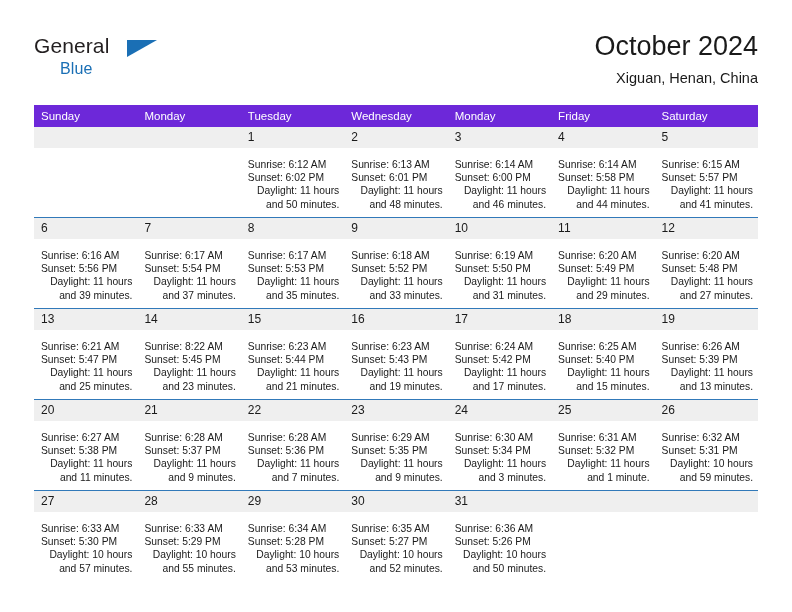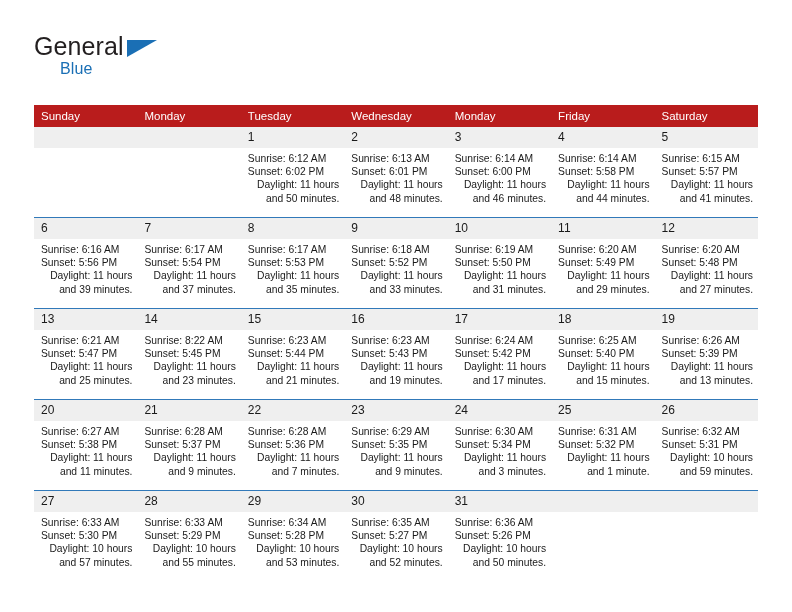--- a/index.html
+++ b/index.html
@@ -33,21 +33,21 @@
     position: absolute;
     left: 0;
     top: 2px;
     width: 130px;
     height: 56px;
   }
   .logo-general {
     position: absolute;
     left: 0;
     top: 0;
-    font-size: 25px;
+    font-size: 21px;
     line-height: 28px;
     letter-spacing: 0.1px;
     color: #231f20;
     font-family: "Liberation Sans", sans-serif;
   }
   .logo-blue {
     position: absolute;
     left: 26px;
     top: 23px;
     font-size: 16px;
@@ -91,21 +91,21 @@
   
   .cal {
     position: absolute;
     left: 34px;
     top: 105px;
     width: 724px;
     border-collapse: collapse;
     table-layout: fixed;
   }
   .cal th {
-    background: #b91c1c;
+    background: #6d28d9;
     color: #ffffff;
     font-size: 11.5px;
     font-weight: normal;
     text-align: left;
     padding: 5px 0 5px 7px;
     height: 11px;
     border: none;
   }
   .cal td {
     vertical-align: top;
@@ -124,21 +124,21 @@
     font-size: 12px;
     line-height: 15px;
     color: #1a1a1a;
     padding: 3px 0 3px 7px;
     height: 15px;
   }
   .daynum.empty {
     color: transparent;
   }
   .details {
-    padding: 4px 5px 0 7px;
+    padding: 10px 5px 0 7px;
     font-size: 10.3px;
     line-height: 13.2px;
     color: #1a1a1a;
   }
   .details div {
     white-space: nowrap;
   }
   .details .daylight {
     white-space: normal;
     text-align: right;
@@ -151,20 +151,22 @@
 
   <div class="top-bar">
 
     <div class="logo">
       <span class="logo-general">General</span>
       <span class="logo-tri"></span>
       <span class="logo-blue">Blue</span>
     </div>
 
     <div class="title-block">
+      <h1 class="cal-title">October 2024</h1>
+      <p class="cal-sub">Xiguan, Henan, China</p>
     </div>
 
   </div>
 
   <table class="cal">
     <thead>
       <tr id="hdr-row">
           <th>Sunday</th>
           <th>Monday</th>
           <th>Tuesday</th>

